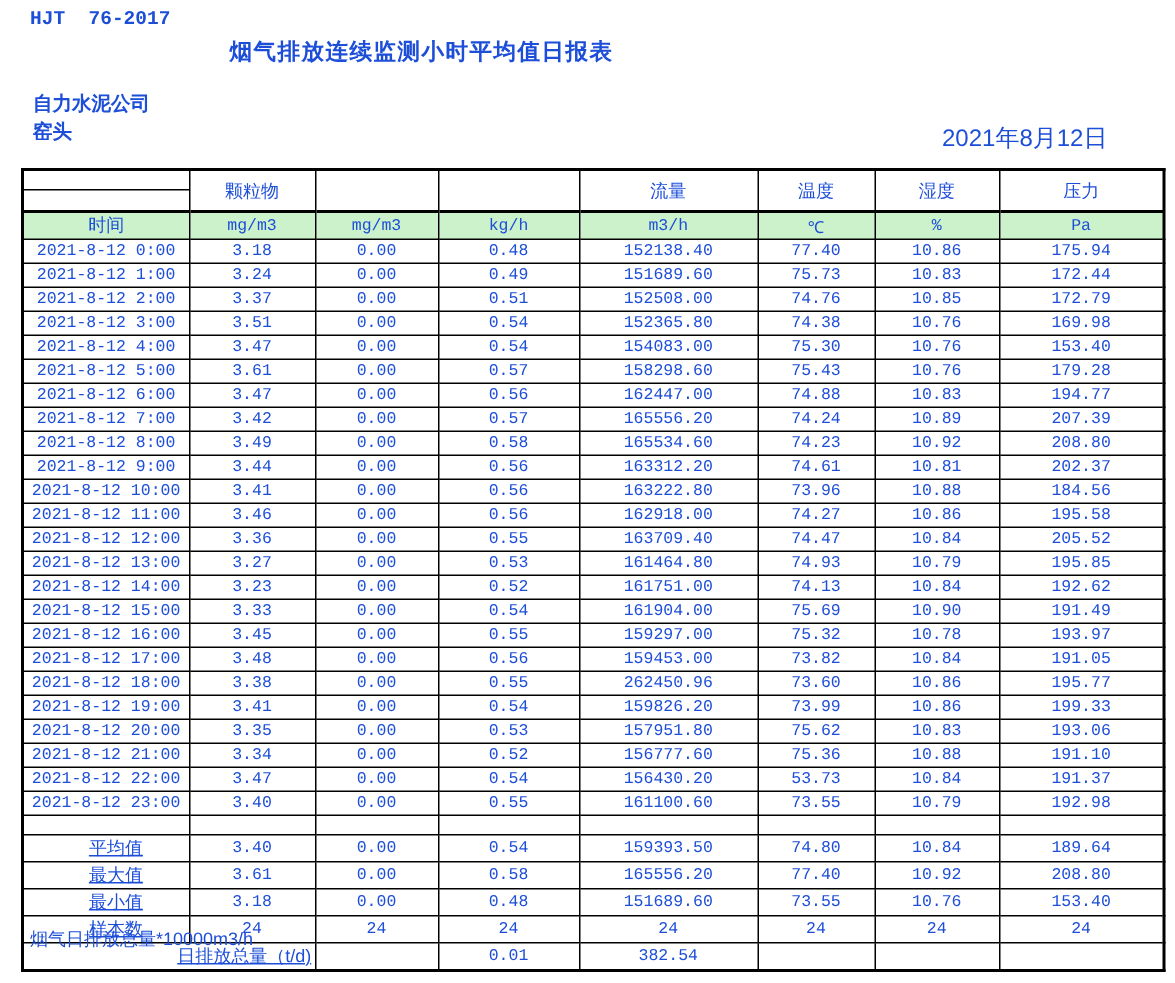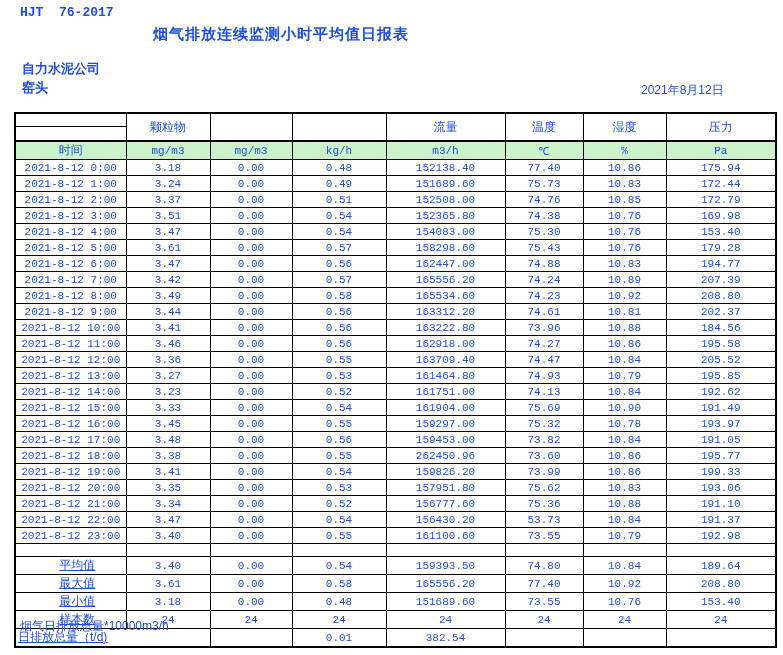--- a/index.html
+++ b/index.html
@@ -3,36 +3,36 @@
 <meta charset="utf-8">
 <style>
   html,body{margin:0;padding:0;background:#fff;}
   #page{position:relative;width:783px;height:655px;background:#fff;overflow:hidden;
         font-family:"Liberation Sans",sans-serif;color:#1d4ed8;}
   .code{position:absolute;left:20px;top:5px;font-weight:bold;font-size:13px;white-space:pre;
         font-family:"Liberation Mono",monospace;}
   .title{position:absolute;left:153px;top:25px;font-weight:bold;font-size:15px;letter-spacing:1px;}
   .company{position:absolute;left:22px;top:60px;font-weight:bold;font-size:13px;}
   .location{position:absolute;left:22px;top:79px;font-weight:bold;font-size:13px;}
-  .date{position:absolute;left:628px;top:82px;font-size:12px;margin-left:13px;}
+  .date{position:absolute;left:628px;top:82px;font-size:16px;}
   .table-wrap{position:absolute;left:14px;top:112px;}
   table{border-collapse:collapse;table-layout:fixed;width:761px;border:2px solid #000;}
   td{border:1px solid #000;text-align:center;vertical-align:middle;padding:0 2px;
      font-family:"Liberation Mono",monospace;font-size:11px;overflow:hidden;white-space:nowrap;}
   .cjk{font-family:"Liberation Sans",sans-serif;font-size:12px;}
   tr.group td{height:26px;font-size:12px;}
   td.split{padding:0;}
   td.split .split-top{height:12px;border-bottom:1px solid #000;}
   td.split .split-bottom{height:13px;}
   tr.units td{height:17px;background:#ccf2cc;border-top:2px solid #000;margin-top:11px;}
   tr.hourly td, tr.datarow td{height:15px;}
   tr.blank td{height:12px;}
   tr.summary-h td{height:15px;}
   .u{text-decoration:underline;padding-left:15px;}
-  .left{text-align:left;padding-left:2px;}
+  .left{text-align:right;padding-left:2px;}
   .note1{position:absolute;left:20px;top:618px;font-size:12px;}
   .note2{position:absolute;left:20px;top:637px;font-size:13px;margin-top:44px;}
   .note2 .unit2{position:absolute;left:185px;top:0;}
 </style>
 </head>
 <body>
 
 <div id="page">
 
   <div class="code">HJT  76-2017</div>

